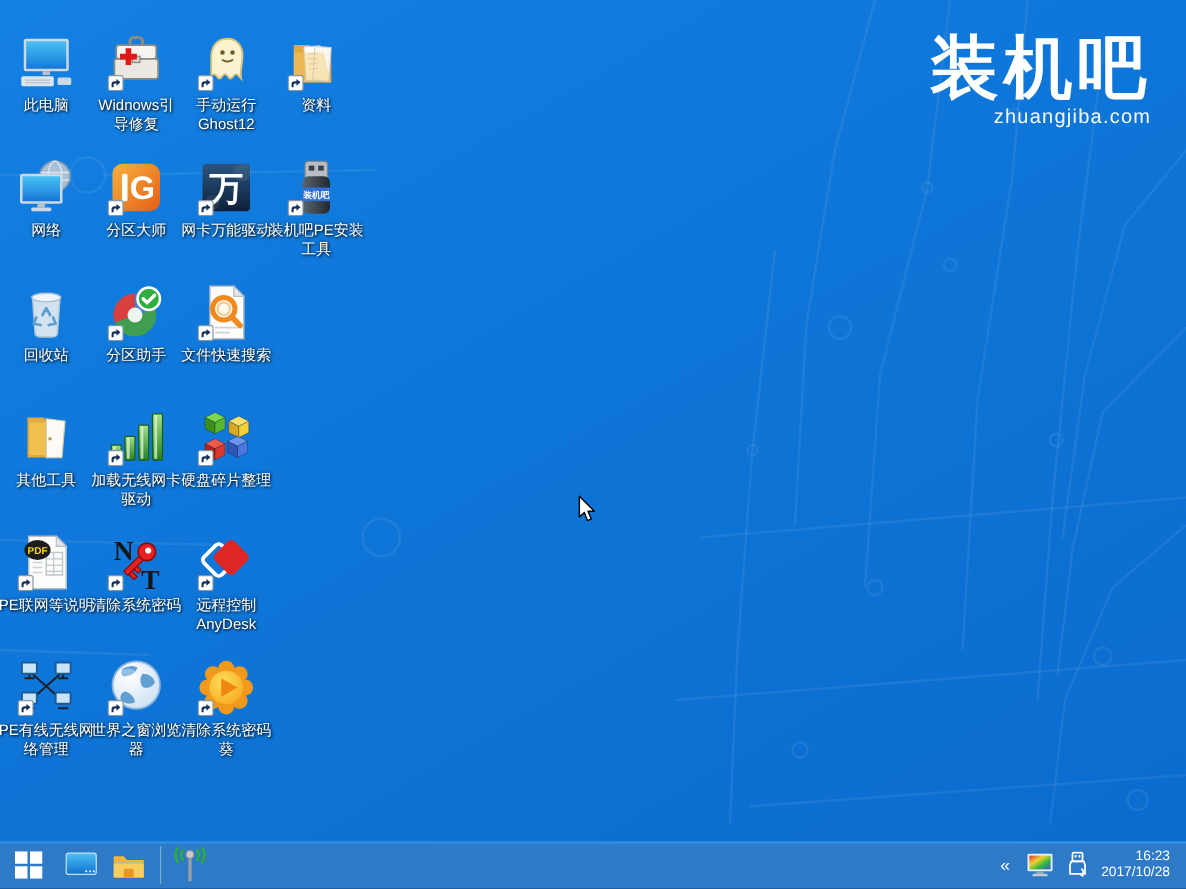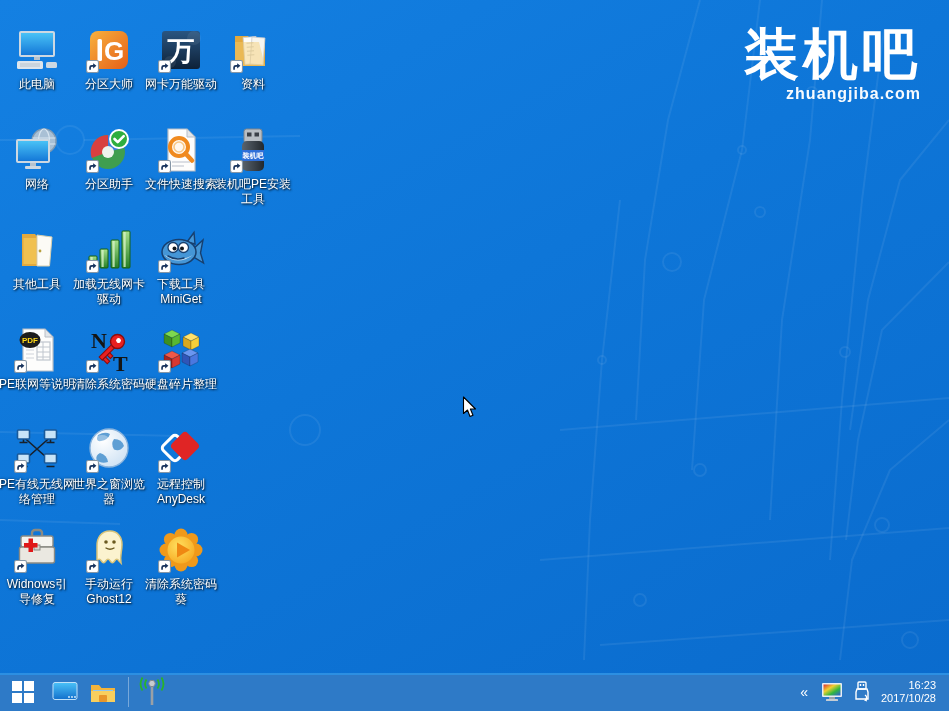--- a/index.html
+++ b/index.html
@@ -6,21 +6,21 @@
   .stage{position:relative;width:949px;height:711px;overflow:hidden;
          font-family:"Liberation Sans","DejaVu Sans",sans-serif;}
   
   .desktop{position:absolute;inset:0;
     background:linear-gradient(150deg,#1480e2 0%,#0e76d8 45%,#0a6bcd 100%);}
   .circuit{position:absolute;inset:0;pointer-events:none;}
   
   .watermark{position:absolute;top:24px;right:28px;text-align:right;color:#fff;pointer-events:none;}
   .watermark .wm-title{font-size:55px;font-weight:bold;line-height:60px;letter-spacing:4px;
     font-family:"Liberation Sans","DejaVu Sans",sans-serif;}
-  .watermark .wm-sub{font-size:16px;font-weight:bold;letter-spacing:1px;margin-top:1px;opacity:.97;}
+  .watermark .wm-sub{font-size:16px;font-weight:normal;letter-spacing:1px;margin-top:1px;opacity:.97;}
   
   .grid{position:absolute;left:1px;top:24px;display:grid;
         grid-template-rows:repeat(6,100px);grid-auto-flow:column;grid-auto-columns:72px;}
   .cell{width:72px;display:flex;flex-direction:column;align-items:center;cursor:default;}
   .ico{position:relative;width:48px;height:48px;margin-top:2px;flex:0 0 auto;}
   .ico > svg.art{position:absolute;inset:0;width:48px;height:48px;}
   svg.badge{position:absolute;left:1px;bottom:1px;width:13px;height:13px;}
   .label{margin-top:3px;width:86px;text-align:center;font-size:12px;line-height:15px;color:#fff;
          white-space:pre-line;
          text-shadow:1px 1px 2px rgba(0,0,0,.85),0 0 3px rgba(0,0,0,.5);}
@@ -150,20 +150,30 @@
           <path d="M19.5 12 h23 M19.5 18 h23" stroke="#d9e6f1" stroke-width="1.2"></path>
           <rect x="3" y="13" width="34" height="24" rx="2" fill="#cdd8e2"></rect>
           <rect x="5" y="15" width="30" height="20" fill="url(#scr)"></rect>
           <rect x="17" y="37" width="6" height="3" fill="#b6c2cd"></rect>
           <rect x="12" y="40" width="16" height="3" rx="1" fill="#cdd8e2"></rect>
         </svg>
       </div>
       <div class="label">网络</div>
     </div>
 
+    <div class="cell">
+      <div class="ico">
+        <svg class="art" viewBox="0 0 48 48">
+          <path d="M13 12 L35 12 L33 40 Q33 43.5 29 43.5 L19 43.5 Q15 43.5 15 40 Z" fill="#e2eaf1" fill-opacity="0.92" stroke="#aec3d4" stroke-width="1.2"></path>
+          <ellipse cx="24" cy="12" rx="11.5" ry="3.4" fill="#f0f5fa" stroke="#aec3d4" stroke-width="1.2"></ellipse>
+          <path d="M21 26 l3 -5.5 l3 5.5 m2.5 2 l2 5 l-5.5 1 m-6.5 0 l-5.5 -1 l2 -5" stroke="#5e9fd0" stroke-width="2.2" fill="none" stroke-linecap="round" stroke-linejoin="round"></path>
+        </svg>
+      </div>
+      <div class="label">回收站</div>
+    </div>
 
     <div class="cell">
       <div class="ico">
         <svg class="art" viewBox="0 0 48 48">
           <path d="M9 8 h13 l3 4 h3 v28 H9 Z" fill="#e2a93e"></path>
           <rect x="10.5" y="12" width="13" height="26" fill="#f0c050"></rect>
           <path d="M24 9 L39 11 L36.5 40 L24 40 Z" fill="#fcfbf6" stroke="#d8cfae" stroke-width="1"></path>
           <circle cx="27" cy="25" r="1.4" fill="#b8a040"></circle>
         </svg>
       </div>
@@ -375,41 +385,20 @@
           <path d="M28.5 27.5 L35 34.5" stroke="#f08a1e" stroke-width="4.5" stroke-linecap="round"></path>
         </svg>
         <svg class="badge" viewBox="0 0 12 12">
             <rect x="0.5" y="0.5" width="11" height="11" rx="1.5" fill="#fff" stroke="#8596a6"></rect>
             <path d="M3 9 L3 6.6 Q3 4.6 5.4 4.6 L6.6 4.6 L6.6 2.9 L9.6 5.4 L6.6 7.9 L6.6 6.2 L5.7 6.2 Q4.5 6.2 4.5 7.2 L4.5 9 Z" fill="#16325c"></path>
           </svg>
       </div>
       <div class="label">文件快速搜索</div>
     </div>
 
-    <div class="cell">
-      <div class="ico">
-        <svg class="art" viewBox="0 0 48 48">
-          <path d="M30 16 L37 6.5 L38 18 Z" fill="#4596d6" stroke="#173f6e" stroke-width="1.4"></path>
-          <path d="M35 24 L46 14 L43.5 27 L46.5 37 L35 30 Z" fill="#4596d6" stroke="#173f6e" stroke-width="1.4"></path>
-          <ellipse cx="22" cy="26" rx="17" ry="12.5" fill="#4596d6" stroke="#173f6e" stroke-width="1.5"></ellipse>
-          <path d="M7 29 Q21 40 36 29 Q24 36 7 29 Z" fill="#c2ddf0"></path>
-          <circle cx="16" cy="21.5" r="5" fill="#fff" stroke="#173f6e" stroke-width="1.3"></circle>
-          <circle cx="26.5" cy="21.5" r="5" fill="#fff" stroke="#173f6e" stroke-width="1.3"></circle>
-          <circle cx="17.5" cy="22.5" r="2" fill="#101820"></circle>
-          <circle cx="25" cy="22.5" r="2" fill="#101820"></circle>
-          <path d="M11 30 q7 4.5 16 2" stroke="#173f6e" stroke-width="1.5" fill="none" stroke-linecap="round"></path>
-        </svg>
-        <svg class="badge" viewBox="0 0 12 12">
-            <rect x="0.5" y="0.5" width="11" height="11" rx="1.5" fill="#fff" stroke="#8596a6"></rect>
-            <path d="M3 9 L3 6.6 Q3 4.6 5.4 4.6 L6.6 4.6 L6.6 2.9 L9.6 5.4 L6.6 7.9 L6.6 6.2 L5.7 6.2 Q4.5 6.2 4.5 7.2 L4.5 9 Z" fill="#16325c"></path>
-          </svg>
-      </div>
-      <div class="label">下载工具
-MiniGet</div>
-    </div>
 
     <div class="cell">
       <div class="ico">
         <svg class="art" viewBox="0 0 48 48">
           <g stroke-width="0.8" stroke="rgba(0,0,0,0.25)">
             <g>
                 <polygon points="15,4 23,8 15,12 7,8" fill="#7ed84e"></polygon>
                 <polygon points="7,8 15,12 15,21 7,17" fill="#3d9020"></polygon>
                 <polygon points="23,8 15,12 15,21 23,17" fill="#58b832"></polygon>
               </g>

